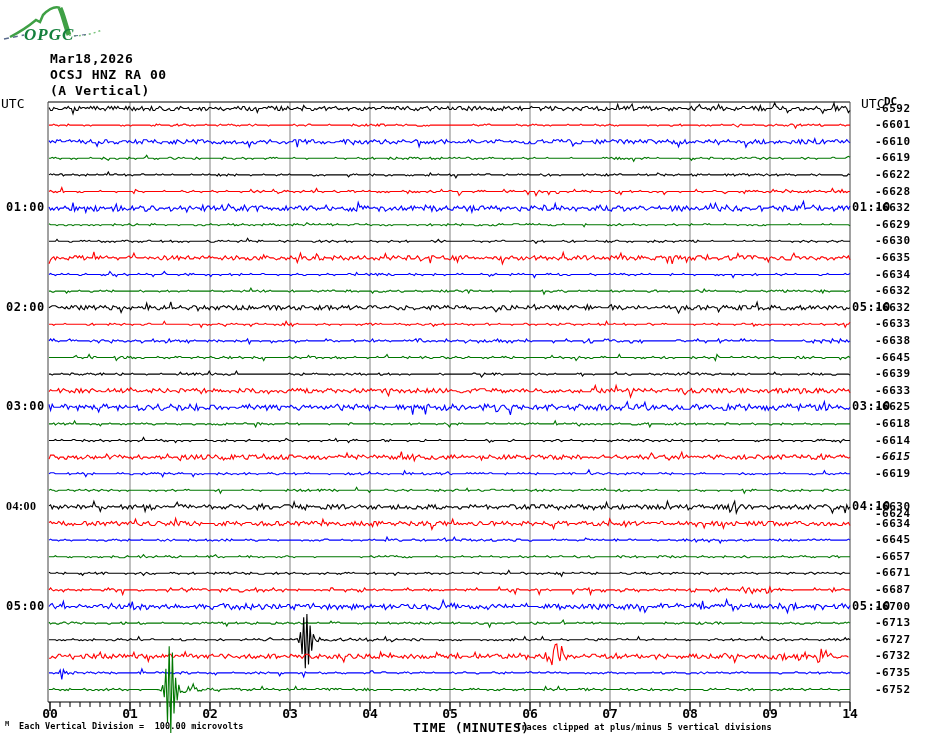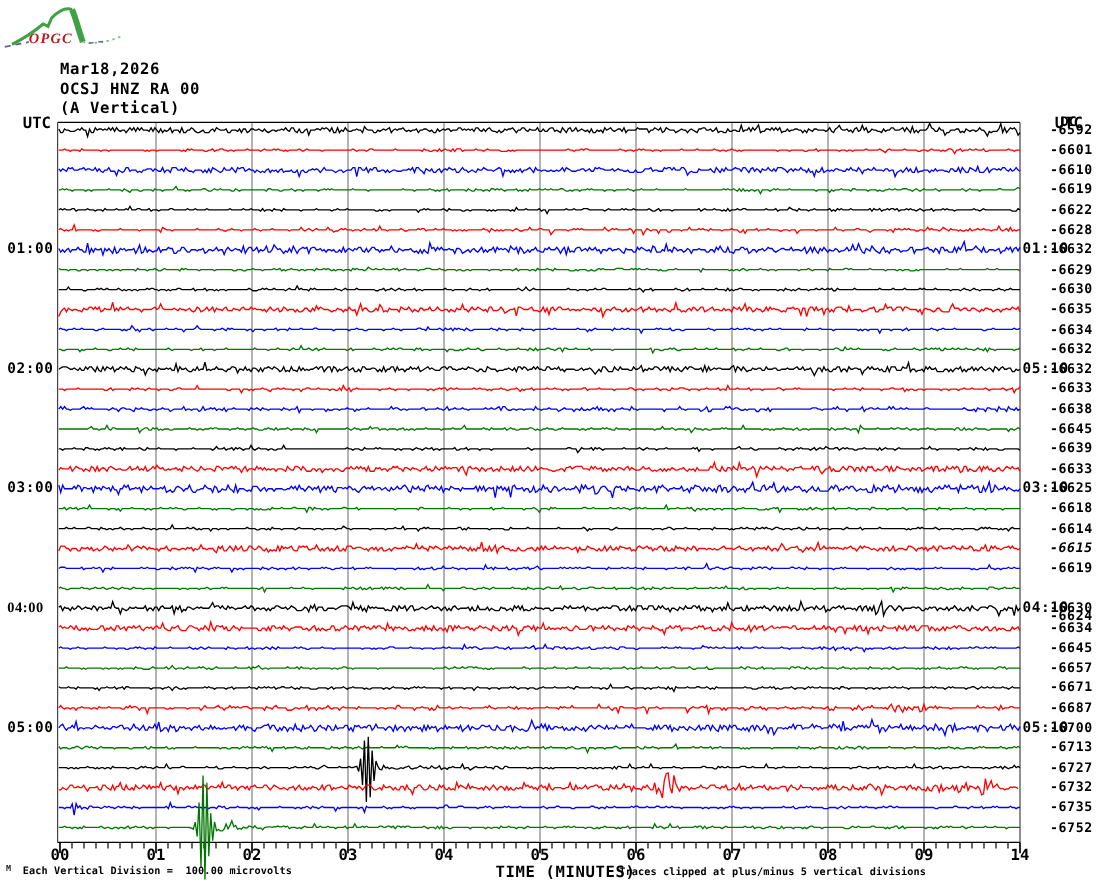--- a/index.html
+++ b/index.html
@@ -1,29 +1,29 @@
 <!DOCTYPE html>
 <html><head>
 <meta charset="utf-8">
 <style>
   html,body{margin:0;padding:0;background:#fff;}
   .page{position:relative;width:930px;height:744px;background:#ffffff;overflow:hidden;
         font-family:"DejaVu Sans Mono", monospace;color:#000;}
   .abs{position:absolute;white-space:pre;line-height:1;}
   .hdr{font-size:13px;font-weight:bold;letter-spacing:0.5px;}
-  .utc{font-size:13px;font-weight:bold;margin-left:18px;}
+  .utc{font-size:13px;font-weight:normal;}
   .hour-label{font-size:12px;font-weight:bold;letter-spacing:0.5px;}
   .dc-val{font-size:11px;font-weight:bold;letter-spacing:0.5px;}
   .dc-hdr{font-size:11px;font-weight:bold;position:absolute;}
   .xtick{font-size:13px;font-weight:bold;transform:translateX(-50%);}
   .xtitle{font-size:13px;font-weight:bold;letter-spacing:0.5px;}
   .small-note{font-size:8.5px;font-weight:bold;letter-spacing:0.1px;}
   .corner{font-size:7px;font-weight:bold;color:#222;}
   .logo-text{position:absolute;left:22px;top:24px;font-family:"Liberation Serif", serif;
-             font-style:italic;font-weight:bold;font-size:12px;color:#b91c1c;letter-spacing:1px;}
+             font-style:italic;font-weight:bold;font-size:17px;color:#15803d;letter-spacing:1px;}
   svg{position:absolute;left:0;top:0;}
 </style>
 </head>
 <body>
 
 <div class="page">
 
   <div class="abs" style="left:2px;top:2px;width:115px;height:52px;">
     <svg width="115" height="52" viewBox="0 0 115 52">
       <path d="M2 37 L22 33" stroke="#5a6b8c" stroke-width="1.5" stroke-dasharray="5,4" fill="none"></path>

